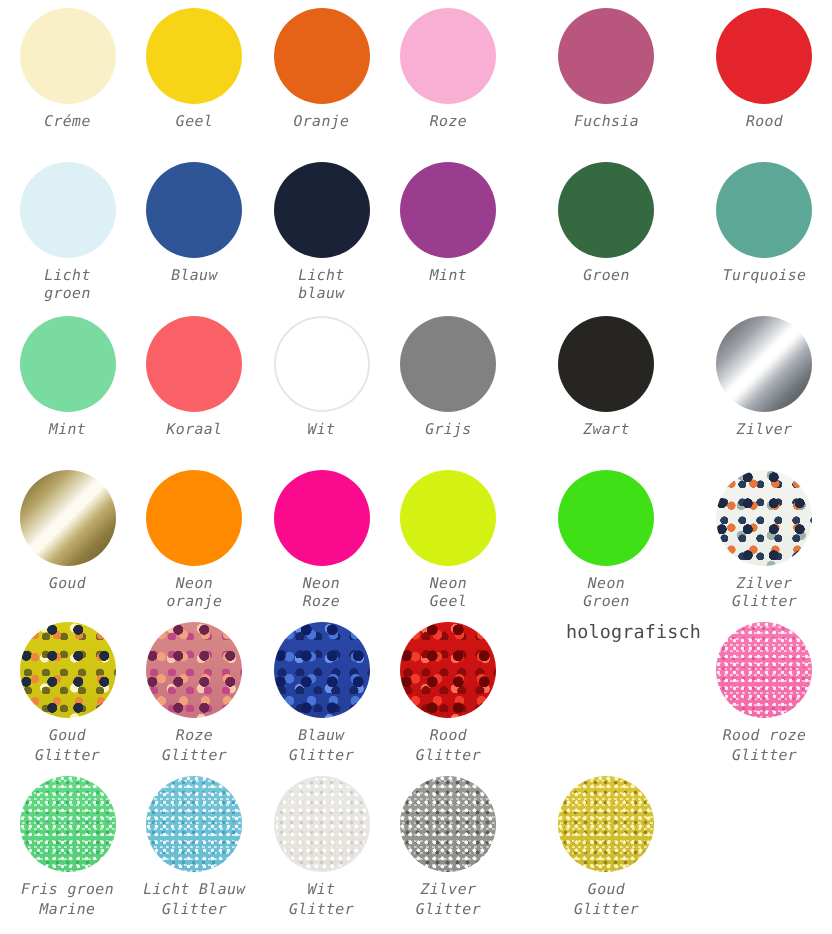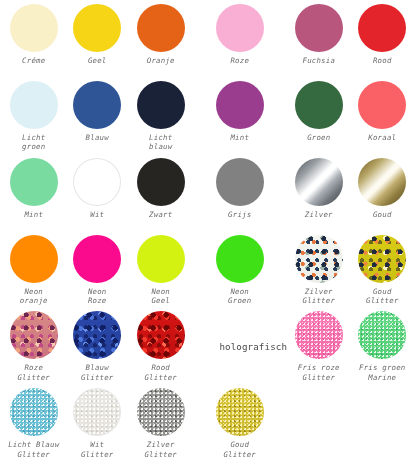--- a/index.html
+++ b/index.html
@@ -63,21 +63,21 @@
     white-space: pre-line;
     max-width: 68px;
     font-style: italic;
   }
 
   .note {
     font-size: 9.2px;
     color: #4a4a4a;
     letter-spacing: 0.1px;
     align-self: center;
-    margin-top: 30px;
+    margin-top: 0;
     text-align: right;
     padding-left: 27px;
   }
 
   
   .foil-silver {
     background:
       linear-gradient(135deg,
         #4a4e52 0%,
         #6f7479 12%,
@@ -265,47 +265,53 @@
   </div>
   <div class="cell">
     <div class="disc-wrap">
       <div class="disc" style="background: rgb(53, 105, 63);"></div>
     </div>
     <div class="label">Groen</div>
   </div>
 
   <div class="cell">
     <div class="disc-wrap">
+      <div class="disc" style="background: rgb(92, 167, 149);"></div>
+    </div>
+    <div class="label">Turquoise</div>
+  </div>
+  <div class="cell">
+    <div class="disc-wrap">
+      <div class="disc" style="background: rgb(122, 219, 160);"></div>
+    </div>
+    <div class="label">Mint</div>
+  </div>
+  <div class="cell">
+    <div class="disc-wrap">
       <div class="disc" style="background: rgb(250, 97, 102);"></div>
     </div>
     <div class="label">Koraal</div>
   </div>
   <div class="cell">
     <div class="disc-wrap">
-      <div class="disc" style="background: rgb(122, 219, 160);"></div>
-    </div>
-    <div class="label">Mint</div>
-  </div>
-  <div class="cell">
-    <div class="disc-wrap">
       <div class="disc outlined" style="background: rgb(255, 255, 255);"></div>
     </div>
     <div class="label">Wit</div>
   </div>
   <div class="cell">
     <div class="disc-wrap">
+      <div class="disc" style="background: rgb(129, 129, 129);"></div>
+    </div>
+    <div class="label">Grijs</div>
+  </div>
+  <div class="cell">
+    <div class="disc-wrap">
       <div class="disc" style="background: rgb(38, 37, 34);"></div>
     </div>
     <div class="label">Zwart</div>
-  </div>
-  <div class="cell">
-    <div class="disc-wrap">
-      <div class="disc" style="background: rgb(129, 129, 129);"></div>
-    </div>
-    <div class="label">Grijs</div>
   </div>
 
   <div class="cell">
     <div class="disc-wrap">
       <div class="disc foil-silver"></div>
     </div>
     <div class="label">Zilver</div>
   </div>
   <div class="cell">
     <div class="disc-wrap">
@@ -378,21 +384,21 @@
 Glitter</div>
   </div>
   <div class="cell">
     <div class="note">holografisch</div>
   </div>
 
   <div class="cell">
     <div class="disc-wrap">
       <div class="disc fine fine-zoetroze"></div>
     </div>
-    <div class="label">Fris roze
+    <div class="label">Rood roze
 Glitter</div>
   </div>
   <div class="cell">
     <div class="disc-wrap">
       <div class="disc fine fine-frisgroen"></div>
     </div>
     <div class="label">Fris groen
 Marine</div>
   </div>
   <div class="cell">

